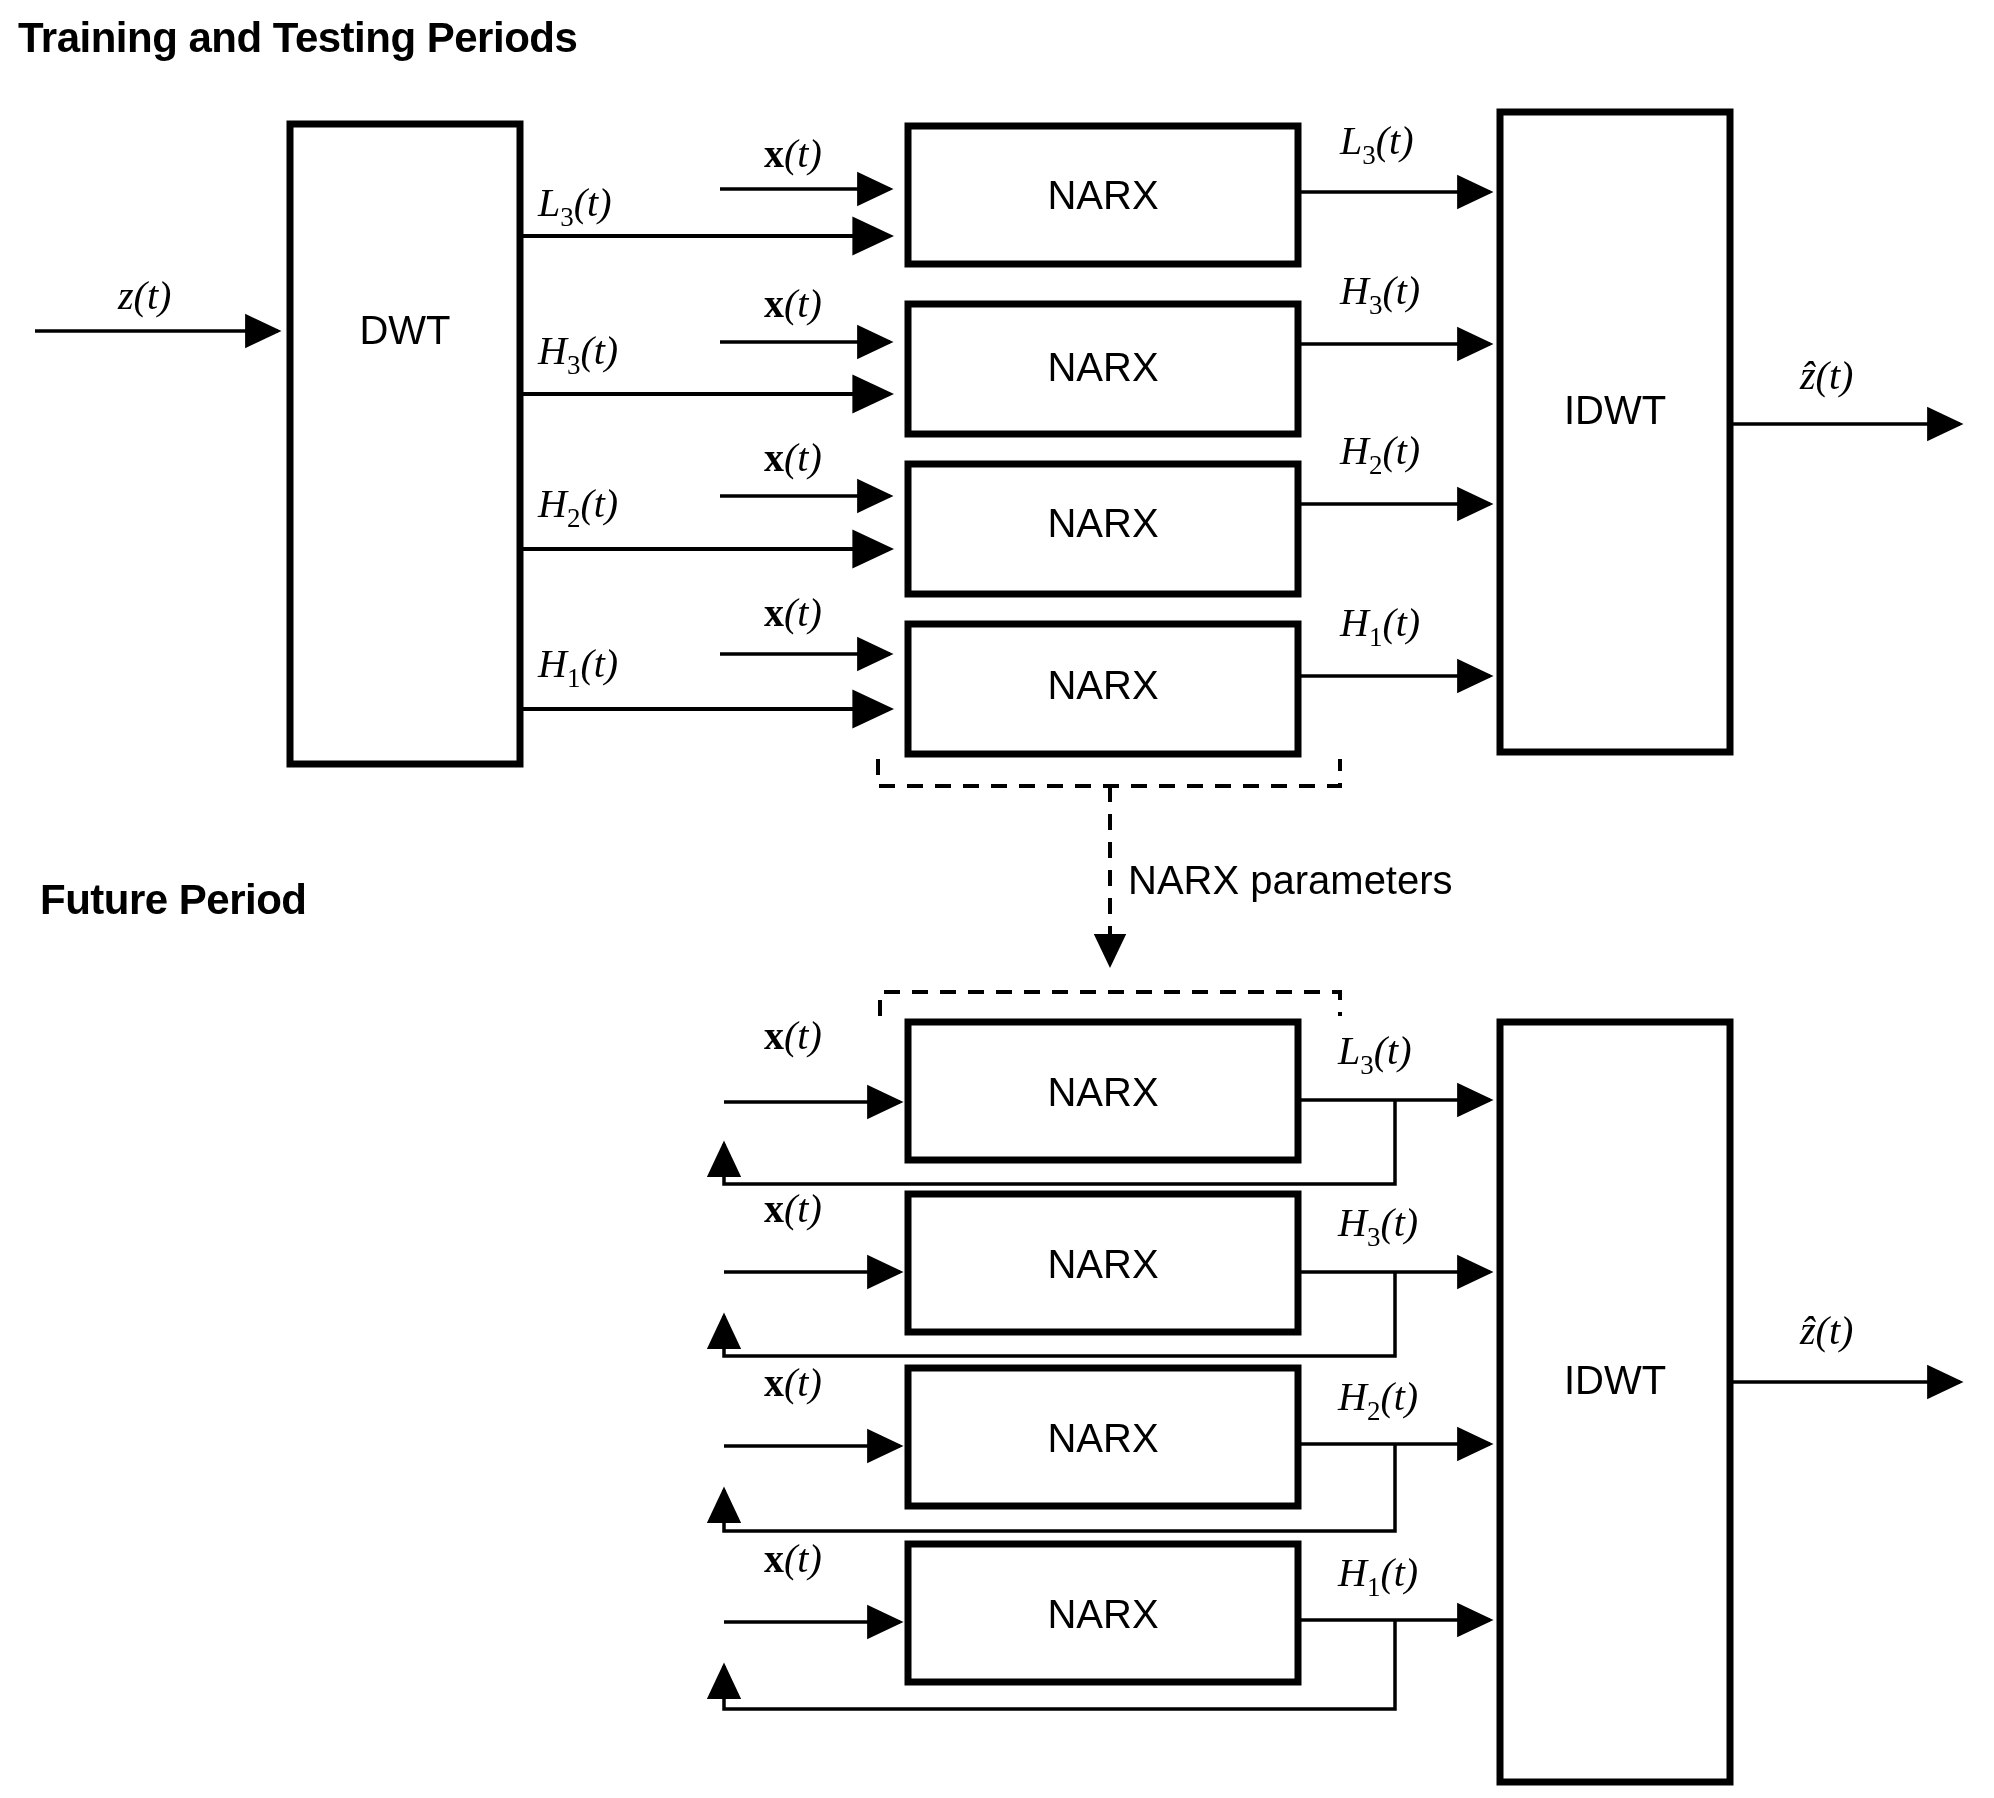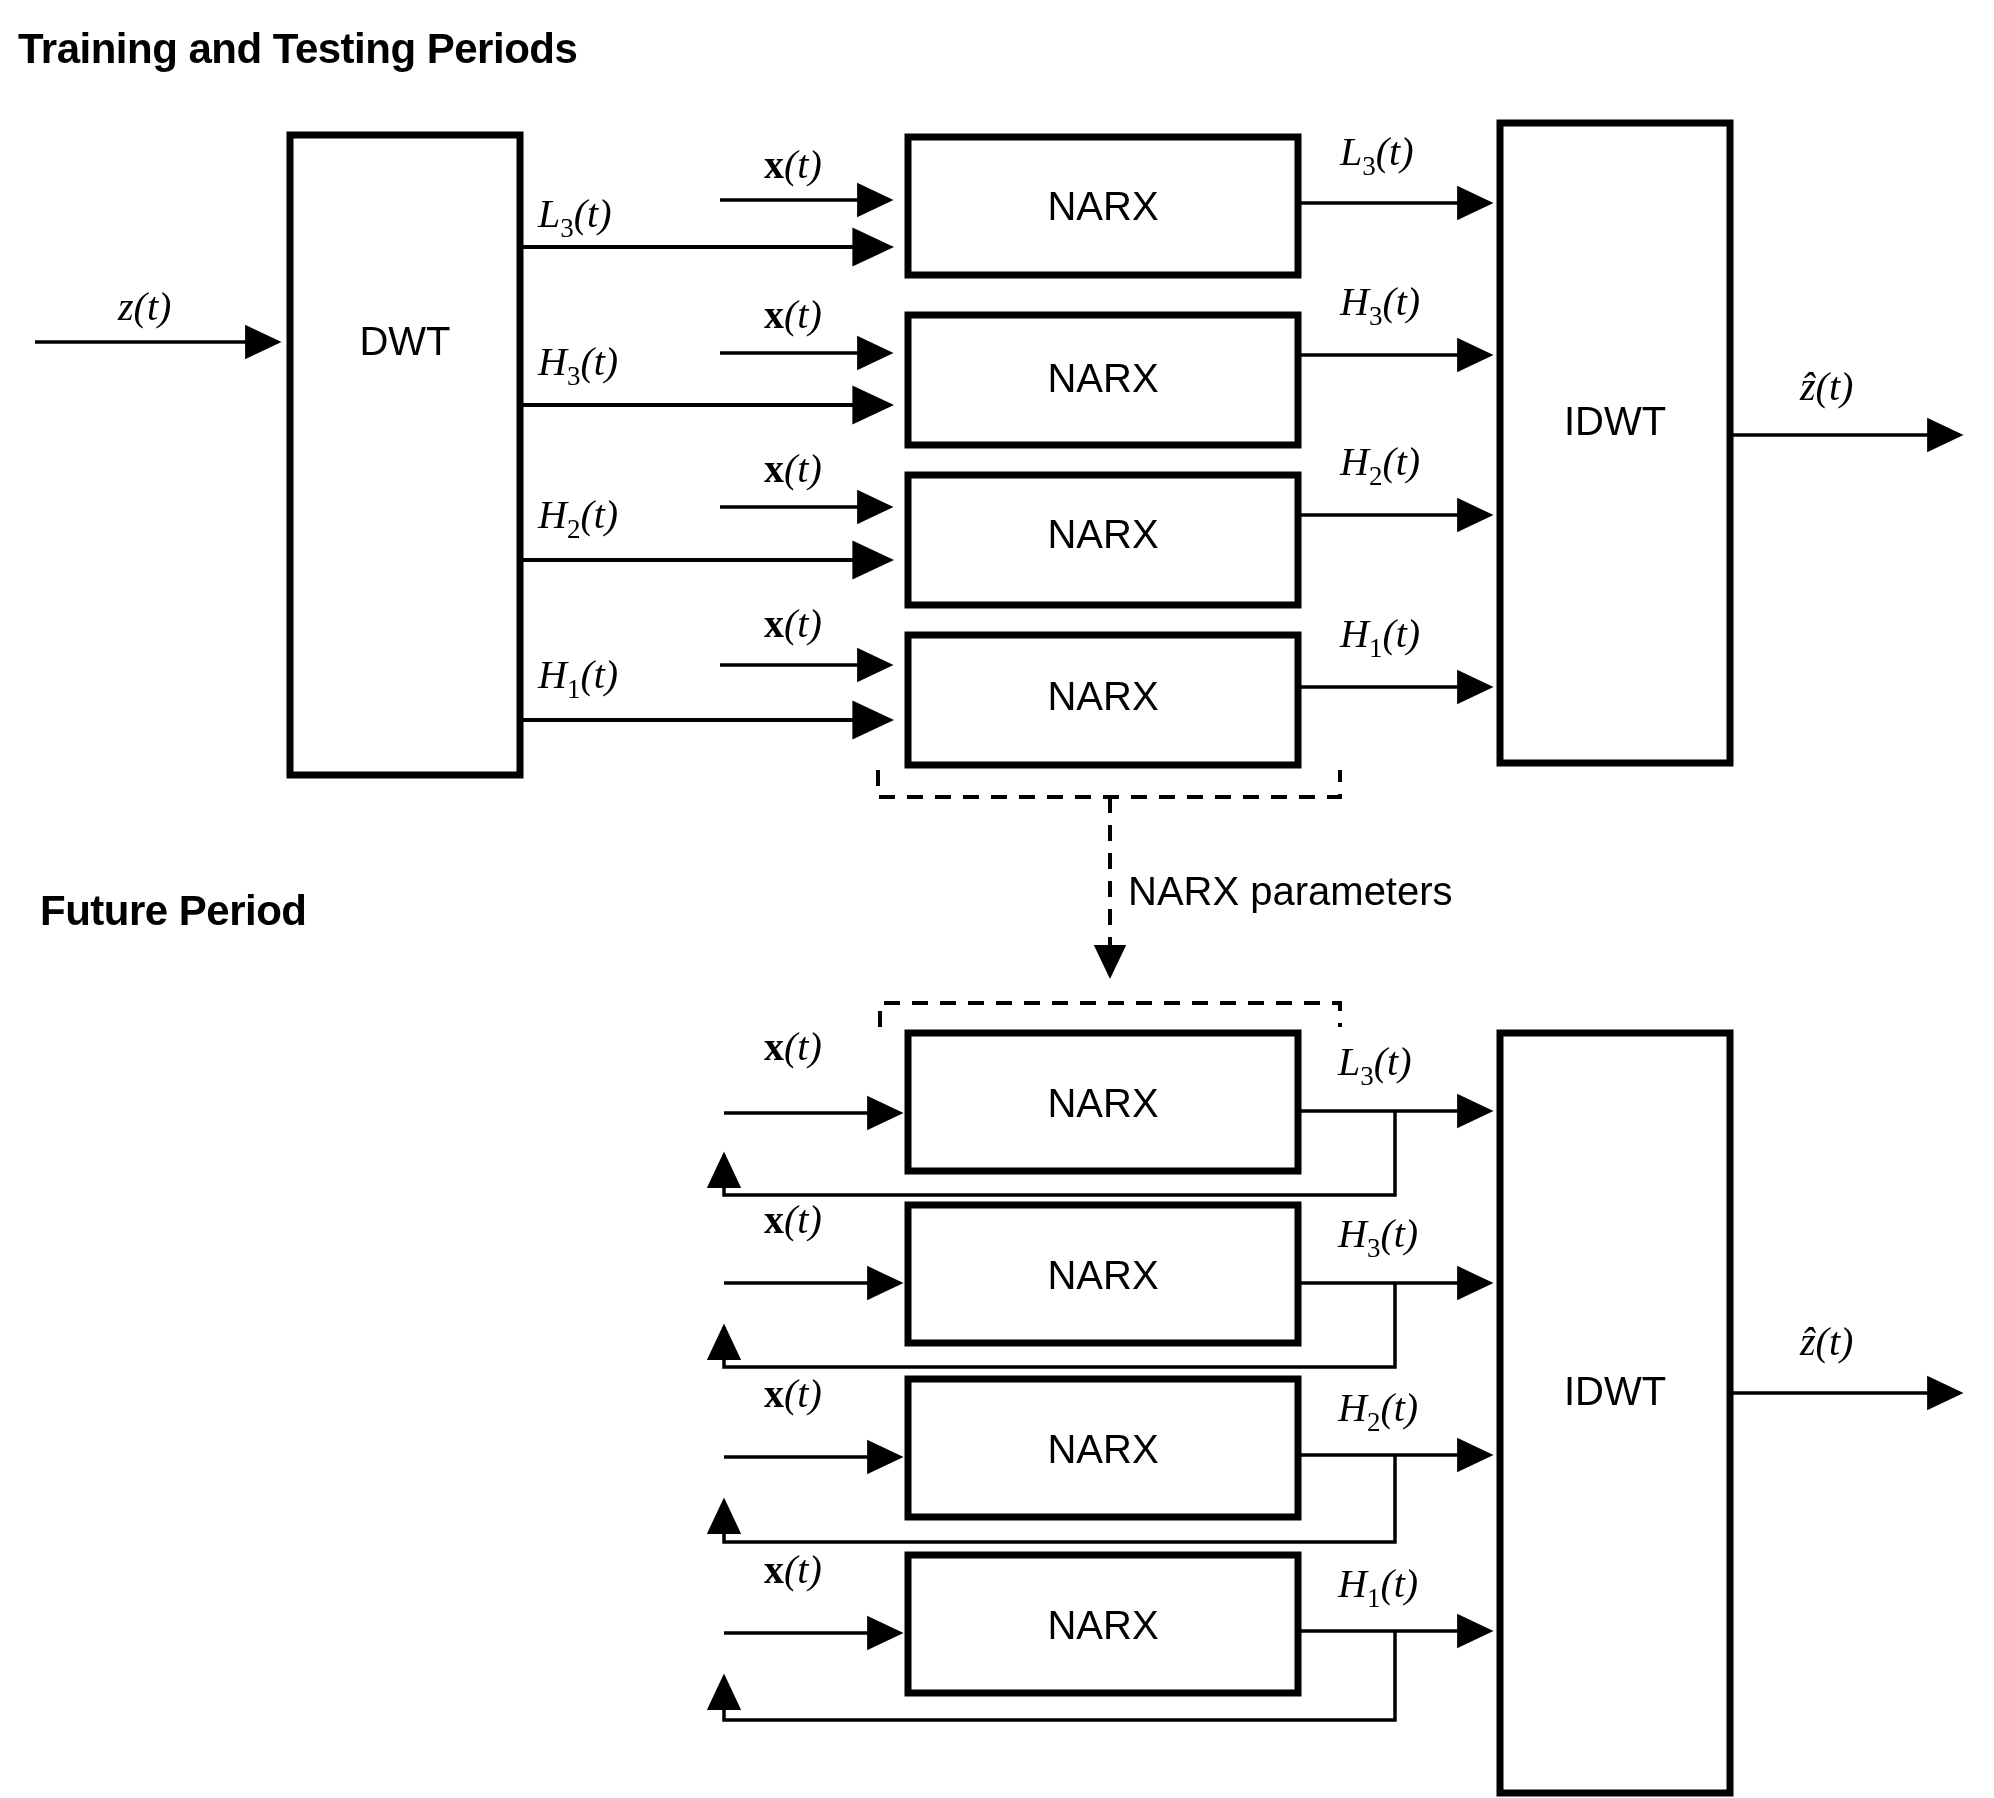--- a/index.html
+++ b/index.html
@@ -3,21 +3,21 @@
 <meta charset="utf-8">
 <style>
   html,body{margin:0;padding:0;background:#ffffff;}
   body{
     width:1994px;height:1798px;
     font-family:"Liberation Sans", sans-serif;
     color:#000000;
     position:relative;
     overflow:hidden;
   }
-  #stage{position:absolute;left:0;top:15px;width:1994px;height:1546px;}
+  #stage{position:absolute;left:0;top:4px;width:1994px;height:1546px;}
   svg#diagram{position:absolute;left:0;top:0;width:1994px;height:1798px;display:block;}
 
   .section-title{
     font-family:"Liberation Sans", sans-serif;
     font-weight:bold;
     font-size:42px;
     letter-spacing:-0.5px;
     fill:#000;
   }
   .blocklabel{

